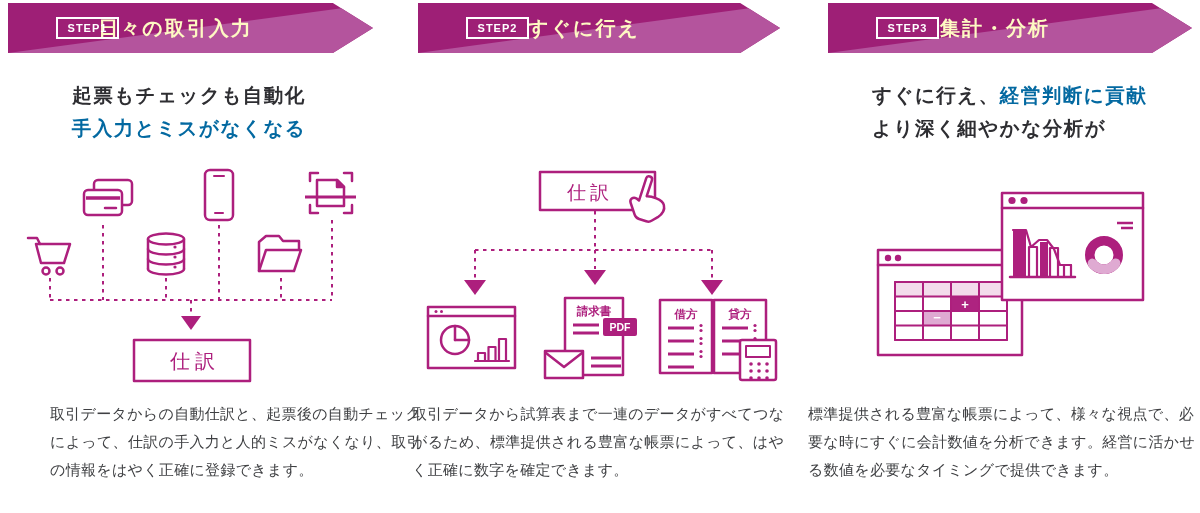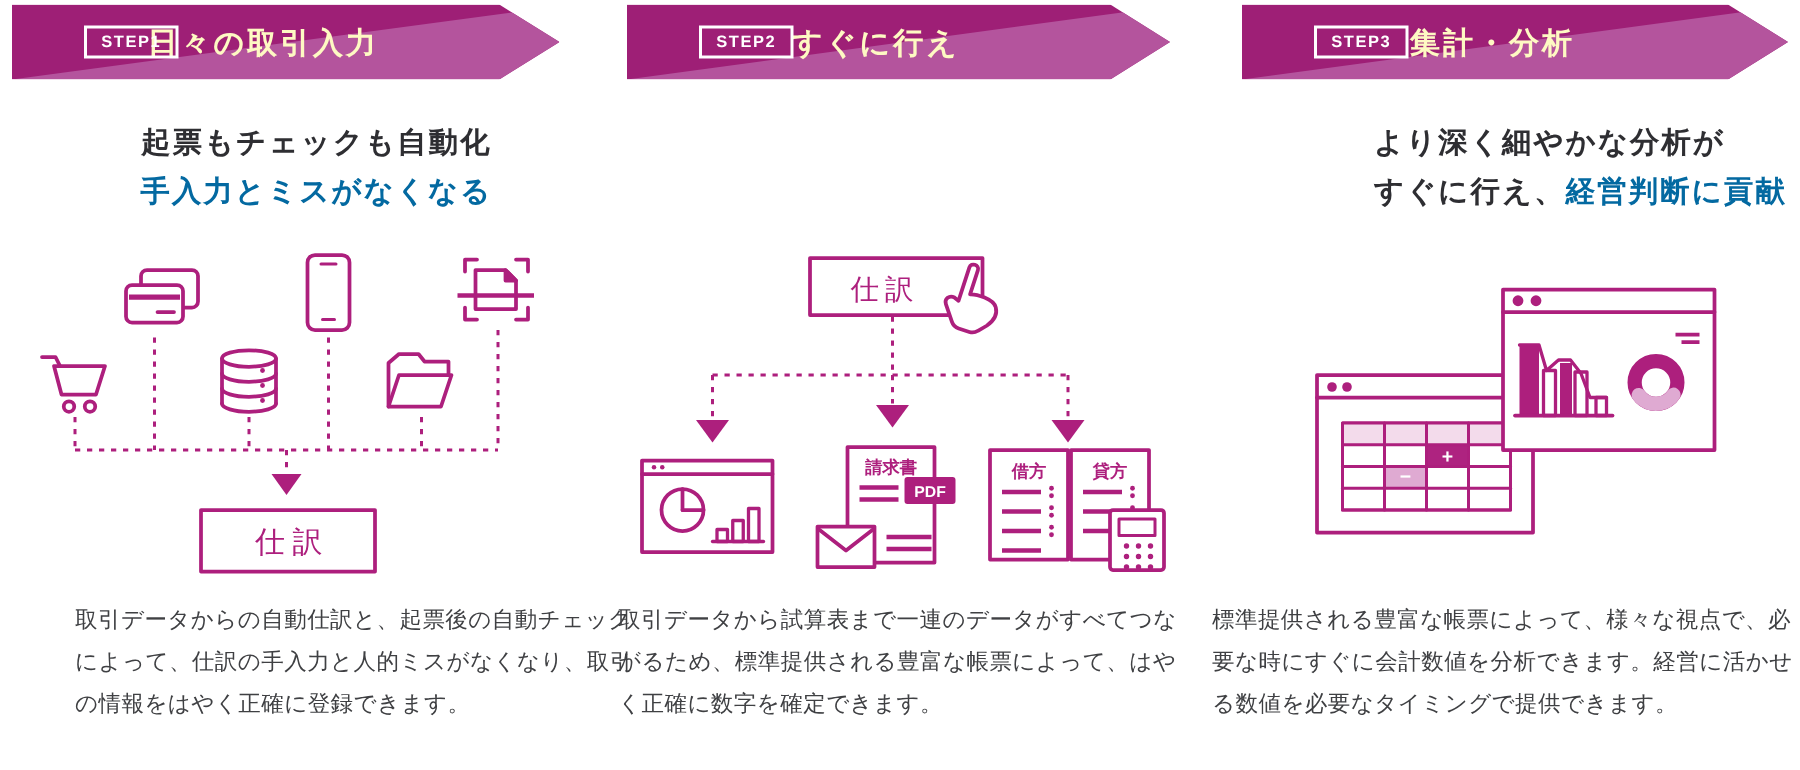--- a/index.html
+++ b/index.html
@@ -21,21 +21,21 @@
     clip-path:polygon(0 100%, 100% 2%, 100% 100%); }
   .step-badge { position:absolute; left:48px; top:14px; width:63px; height:22px;
     border:2px solid #fff; color:#fff; font-size:11px; font-weight:bold;
     letter-spacing:1px; display:flex; align-items:center; justify-content:center; }
   .banner-title { position:absolute; left:0; right:30px; top:0; height:50px;
     display:flex; align-items:center; justify-content:center; color:#fef9c3;
     font-size:20px; font-weight:bold; letter-spacing:2px; }
 
   .heading { position:absolute; top:79px; left:0; right:0; text-align:center;
     font-size:19.5px; font-weight:bold; line-height:33px; letter-spacing:1.5px;
-    color:#2E2E32;margin-left:44px; }
+    color:#2E2E32; }
   #col3 .heading { text-align:left; padding-left:66px; }
   .accent-text { color:#0369a1; }
 
   .illus { position:absolute; }
   #illus1 { left:0;  top:158px; }
   #illus2 { left:0;  top:165px; }
   #illus3 { left:0;  top:185px; }
 
   .desc { position:absolute; top:400px; font-size:15px; color:#3F4043;
     line-height:28px; letter-spacing:0.3px; text-align:left; }
@@ -239,22 +239,22 @@
     <p class="desc">取引データから試算表まで一連のデータがすべてつながるため、標準提供される豊富な帳票によって、はやく正確に数字を確定できます。</p>
   </div>
 
   <div class="col" id="col3">
     <div class="banner">
       <div class="banner-shine"></div>
       <div class="banner-title">集計・分析</div>
       <div class="step-badge">STEP3</div>
     </div>
     <div class="heading">
+      <div><span>すぐに行え、</span><span class="accent-text">経営判断に貢献</span></div>
       <div>より深く細やかな分析が</div>
-      <div><span>すぐに行え、</span><span class="accent-text">経営判断に貢献</span></div>
     </div>
 
     <svg id="illus3" class="illus" width="394" height="185" viewBox="0 0 394 185" fill="none" stroke="#AD1F7D" stroke-width="2.5" stroke-linecap="round" stroke-linejoin="round">
 
       <g>
         <rect x="72" y="65" width="144" height="105" fill="#fff"></rect>
         <line x1="72" y1="80" x2="216" y2="80"></line>
         <circle cx="82" cy="73" r="3.2" fill="#AD1F7D" stroke="none"></circle>
         <circle cx="92" cy="73" r="3.2" fill="#AD1F7D" stroke="none"></circle>
         <g stroke-width="2">

